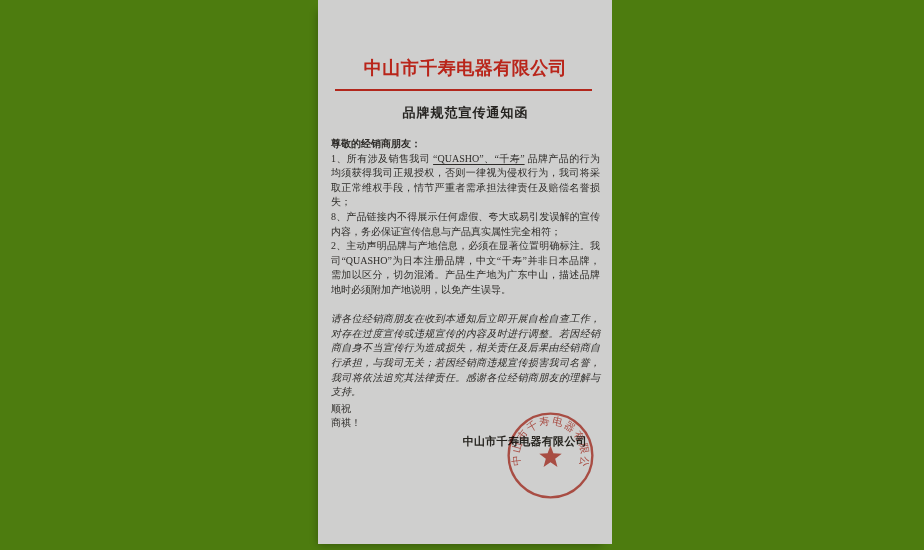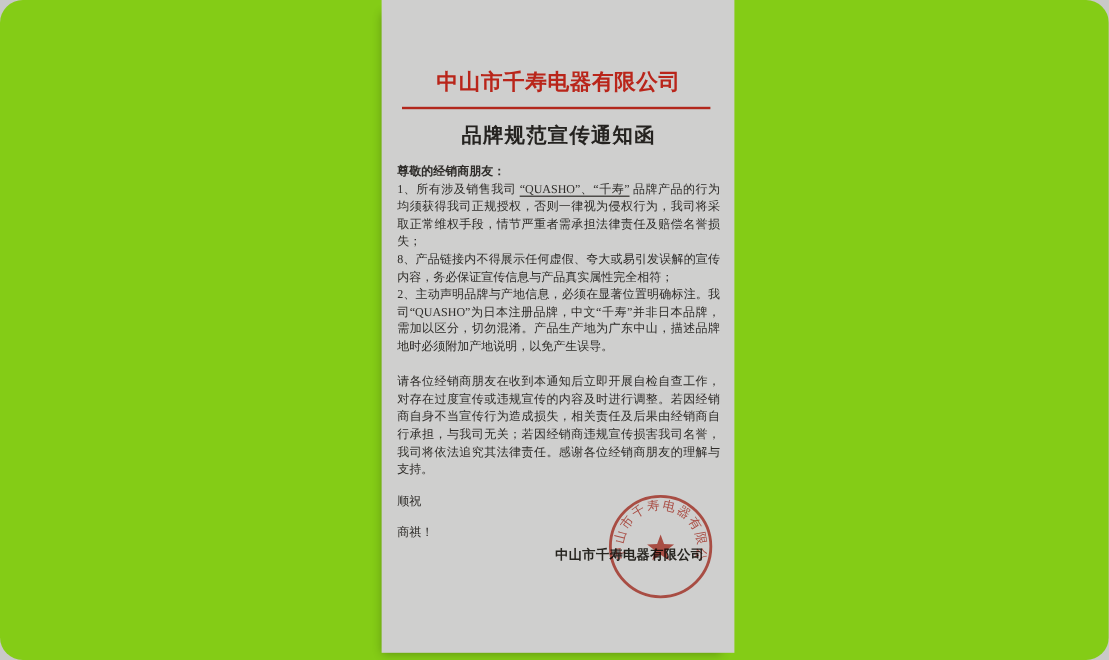--- a/index.html
+++ b/index.html
@@ -3,23 +3,22 @@
 <meta charset="utf-8">
 <style>
   * { margin: 0; padding: 0; box-sizing: border-box; }
   html, body { background: #c9c9c8; }
   body { font-family: "Liberation Serif", "DejaVu Serif", serif; }
 
   .canvas {
     position: relative;
     width: 924px;
     height: 550px;
-    background: #84cc16;
+    background: #4d7c0f;
     overflow: hidden;
-    border-radius: 19px;
   }
 
   .page {
     position: absolute;
     left: 318px;
     top: 0;
     width: 294px;
     height: 544px;
     background: #cfcfce;
     box-shadow: -5px 6px 8px -5px rgba(0,0,0,0.30);
@@ -45,49 +44,49 @@
     margin-top: 10px;
     margin-left: 4px;
     margin-right: 8px;
     height: 2px;
     background: #b2271c;
   }
 
   .doc-title {
     margin-top: 13px;
     text-align: center;
-    font-size: 17px;
+    font-size: 13px;
     font-weight: bold;
     letter-spacing: 1px;
     color: #252320;
     line-height: 17px;
   }
 
   .body-text {
     margin-top: 16px;
     font-size: 10px;
     line-height: 14.6px;
     color: #2e2c29;
     text-align: justify;
   }
 
   .salutation { font-weight: bold; }
 
   .para { text-align: justify; }
   .para.indent { text-indent: 2em; }
-  .para.gap { margin-top: 14.6px; }
+  .para.gap { margin-top: 14.6px; font-style: italic; }
 
   .u {
     font-weight: normal;
     text-decoration: underline;
     text-underline-offset: 2px;
   }
 
-  .wish-1 { margin-top: 12px; }
-  .wish-2 { margin-top: 12px; }
+  .wish-1 { margin-top: 2px; }
+  .wish-2 { margin-top: 0; }
 
   .sig-company {
     margin-top: 3px;
     text-align: right;
     padding-right: 13px;
     font-size: 11px;
     font-weight: 600;
     letter-spacing: 0.3px;
     color: #26241f;
   }

